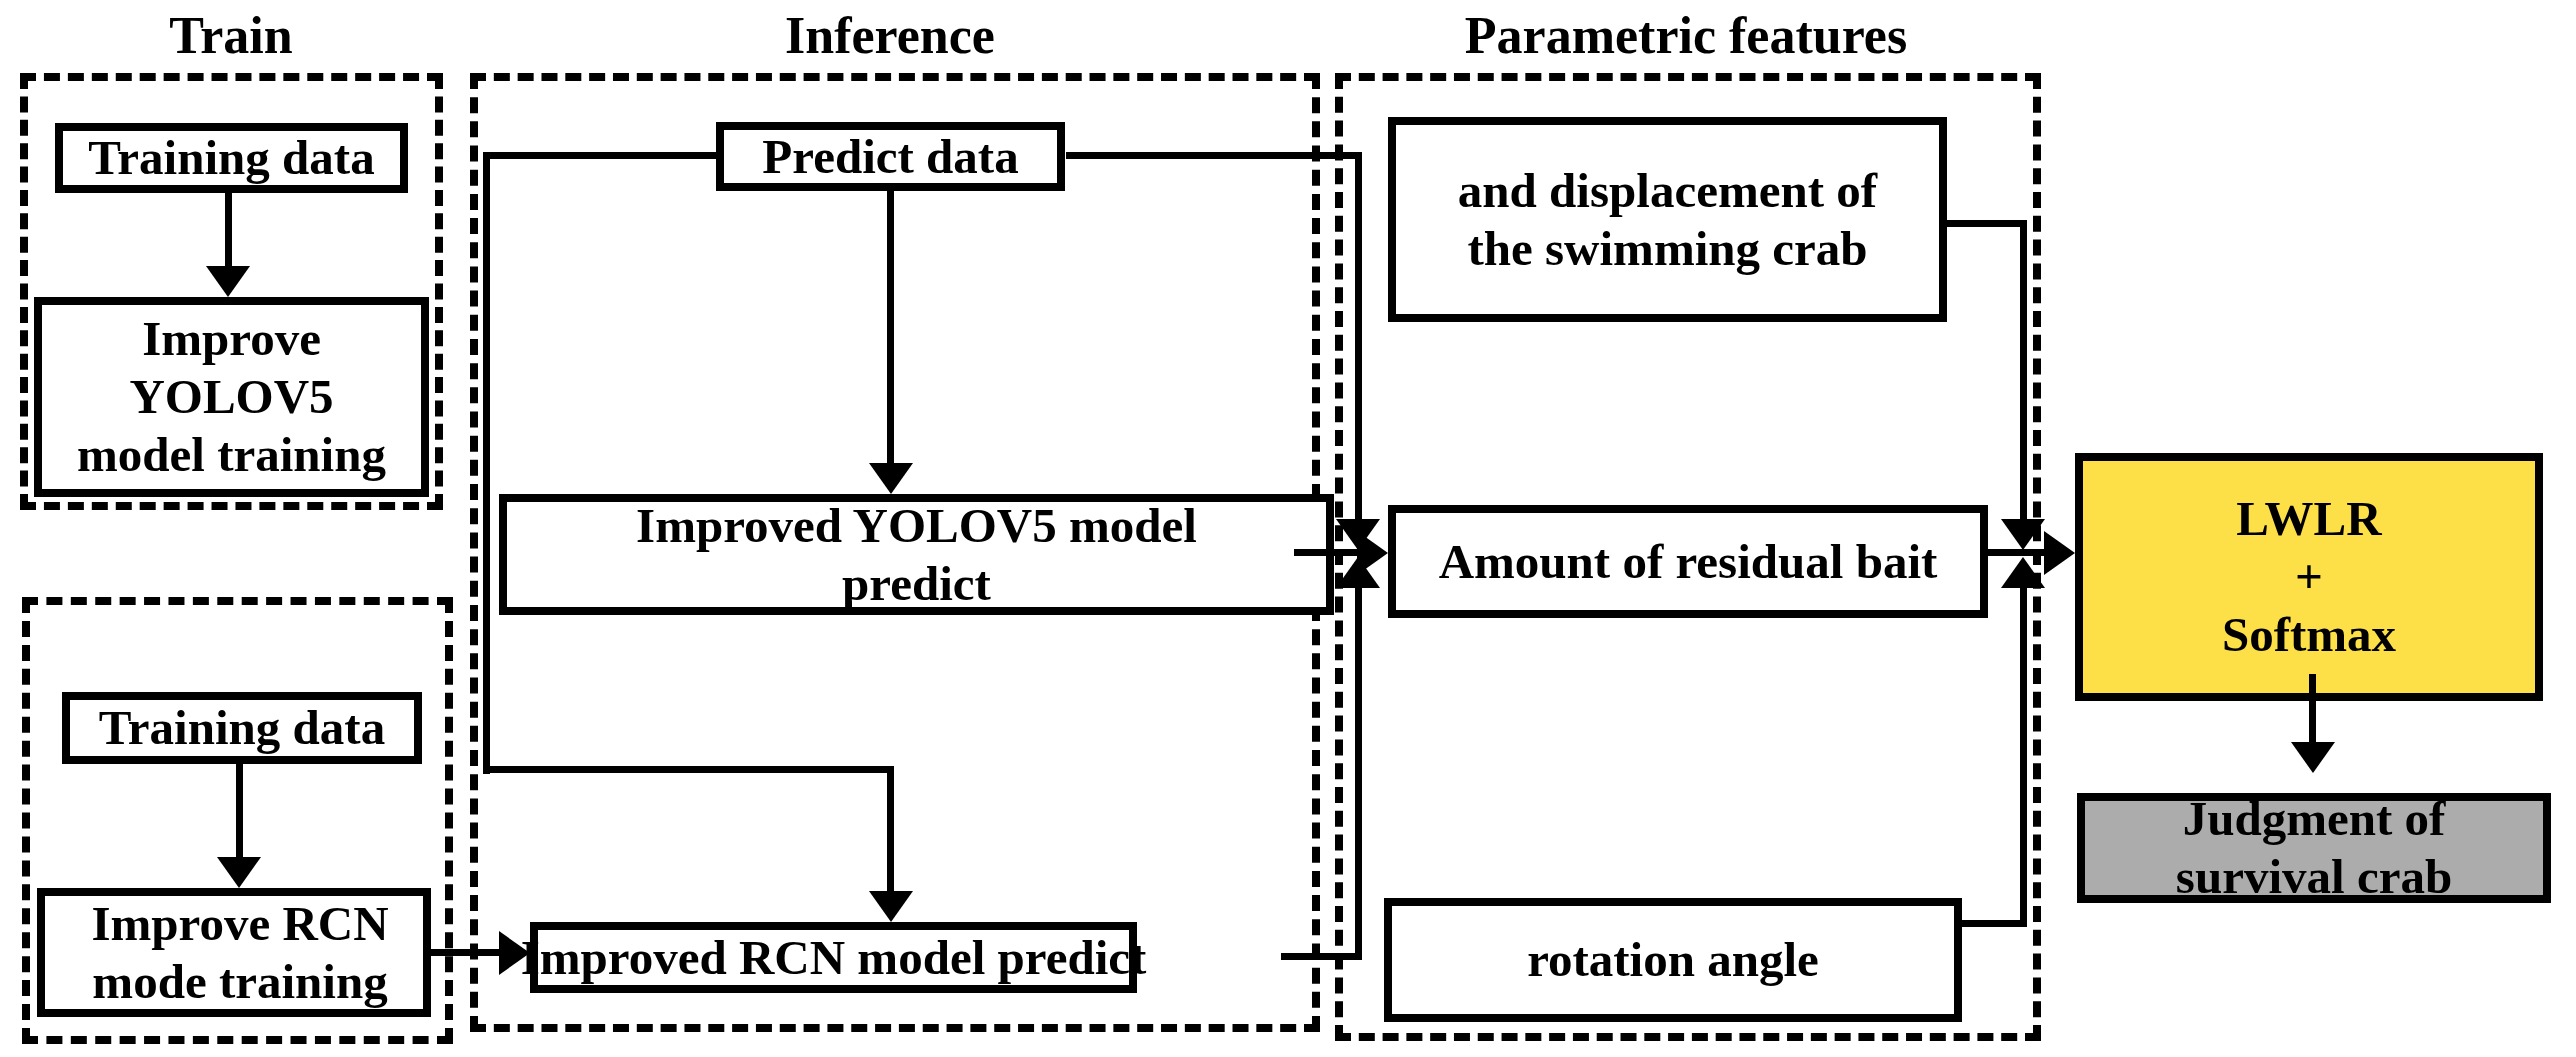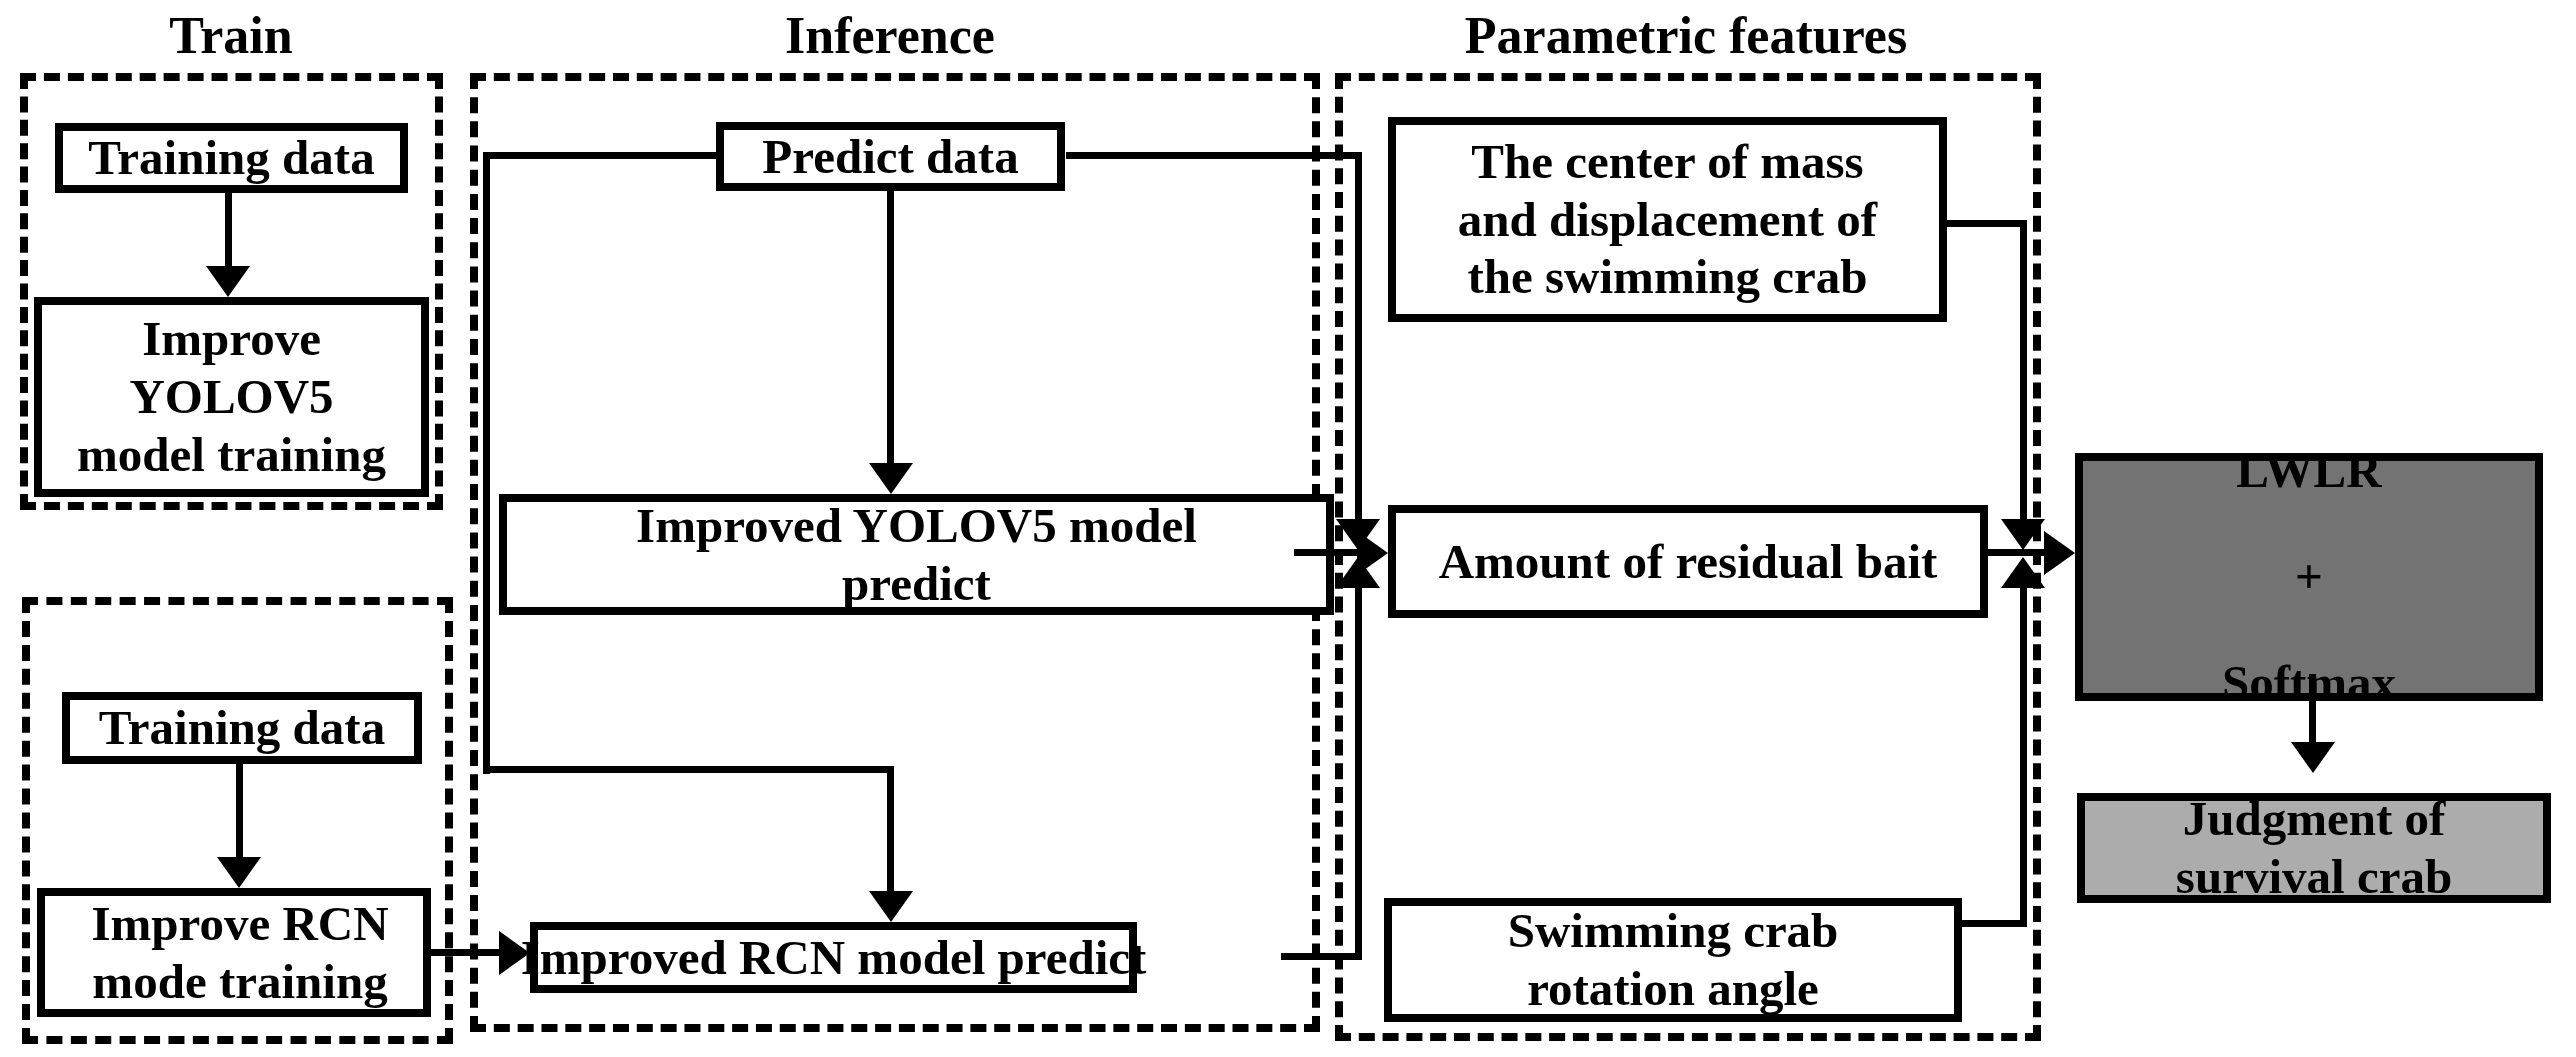--- a/index.html
+++ b/index.html
@@ -89,35 +89,33 @@
   <div class="box" style="left:499px;top:494px;width:835px;height:121px;">
     <span>Improved YOLOV5 model</span>
     <span>predict</span>
   </div>
 
   <div class="box" style="left:530px;top:922px;width:607px;height:71px;">
     <span>Improved RCN model predict</span>
   </div>
 
   <div class="box" style="left:1388px;top:117px;width:559px;height:205px;">
-    <span>The center of mass</span>
     <span>and displacement of</span>
     <span>the swimming crab</span>
   </div>
 
   <div class="box" style="left:1388px;top:505px;width:600px;height:113px;">
     <span>Amount of residual bait</span>
   </div>
 
   <div class="box" style="left:1384px;top:898px;width:578px;height:124px;">
-    <span>Swimming crab</span>
     <span>rotation angle</span>
   </div>
 
-  <div class="box" style="left:2075px;top:453px;width:468px;height:248px;background:#737373;gap:48px;">
+  <div class="box" style="left:2075px;top:453px;width:468px;height:248px;background:#fde047;">
     <span>LWLR</span>
     <span>+</span>
     <span>Softmax</span>
   </div>
 
   <div class="box" style="left:2077px;top:773px;width:474px;height:110px;background:#ACACAC;margin-top:20px;">
     <span>Judgment of</span>
     <span>survival crab</span>
   </div>
 

